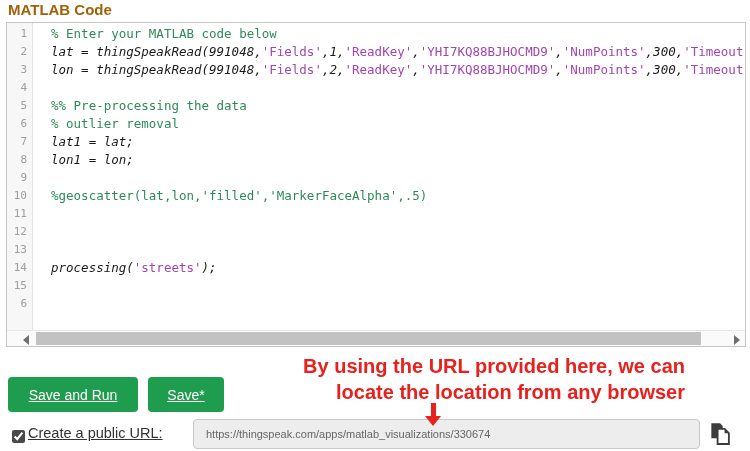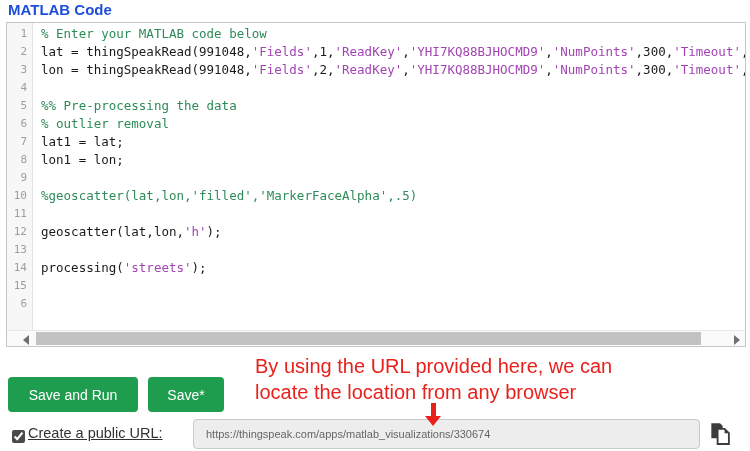--- a/index.html
+++ b/index.html
@@ -2,68 +2,68 @@
 <html style="--button-green: #1f9d4e; --annotation-red: #e8211d; --comment-green: #2e8b57; --string-purple: #a245b3; --code-text: #1a1a1a;"><head>
 <meta charset="utf-8">
 <style>
   * { box-sizing: border-box; }
   html,body { margin:0; padding:0; }
   body {
     width:750px; height:451px; position:relative; background:#fff;
     font-family:"Liberation Sans", sans-serif; overflow:hidden;
   }
   .page-title {
-    position:absolute; left:8px; top:1px; font-size:15px; font-weight:700; color:#1d4ed8;
+    position:absolute; left:8px; top:1px; font-size:15px; font-weight:700; color:#a16207;
   }
   
   .editor {
     position:absolute; left:6px; top:22px; width:740px; height:325px;
     border:1px solid #c6c6c6; background:#fff; overflow:hidden;
   }
   .code-area {
     position:absolute; left:0; top:0; right:0; bottom:16px; overflow:hidden;
     font-family:"DejaVu Sans Mono", monospace; font-size:12.5px; line-height:18px;
     padding-top:2px;
   }
   .code-area::before {
     content:""; position:absolute; left:0; top:0; width:25px; height:100%;
     background:#f7f7f7; border-right:1px solid #e2e2e2;
   }
   .code-row { display:flex; position:relative; height:18px; white-space:pre; }
   .ln {
     flex:0 0 25px; width:25px; text-align:right; padding-right:5px;
     color:#9e9e9e; font-size:11px; line-height:18px; position:relative;
   }
-  .ct { padding-left:9px; white-space:pre; color:var(--code-text,#1a1a1a); }
-  .tok-plain   { color:var(--code-text,#1a1a1a); }
+  .ct { padding-left:19px; white-space:pre; color:var(--code-text,#1a1a1a); }
+  .tok-plain   { color:var(--code-text,#1a1a1a);font-style:italic; }
   .tok-comment { color:var(--comment-green,#2e8b57); }
   .tok-string  { color:var(--string-purple,#a245b3);text-align:center; }
   
   .hscroll {
     position:absolute; left:0; right:0; bottom:0; height:16px; background:#fafafa;
     border-top:1px solid #e8e8e8;
   }
   .hs-arrow { position:absolute; top:4px; width:0; height:0; border-style:solid; }
   .hs-left  { left:16px;  border-width:5px 6px 5px 0; border-color:transparent #6f6f6f transparent transparent; }
   .hs-right { right:5px;  border-width:5px 0 5px 6px; border-color:transparent transparent transparent #6f6f6f; }
   .hs-thumb {
     position:absolute; left:29px; top:1px; width:665px; height:13px; background:#c2c2c2;
   }
   
   .btn {
     position:absolute; top:377px; height:35px; border:none; border-radius:4px;
     background:var(--button-green,#1f9d4e); color:#fff; font-size:14px;
-    font-family:"Liberation Sans", sans-serif; cursor:pointer;
+    font-family:"Liberation Sans", sans-serif; cursor:pointer;text-decoration:underline;
   }
   .btn-save-run { left:8px;  width:130px; }
   .btn-save     { left:148px; width:76px; }
   
   .annot {
-    position:absolute; left:255px; top:353px; width:430px; text-align:left;
-    color:var(--annotation-red,#e8211d); font-size:20px; line-height:26px;
+    position:absolute; left:255px; top:353px; width:430px; text-align:right;
+    color:var(--annotation-red,#e8211d); font-size:20px; line-height:26px;font-weight:bold;
   }
   .red-arrow { position:absolute; left:425px; top:403px; z-index:5; }
   .red-arrow .shaft { width:5px; height:13px; background:var(--annotation-red,#e8211d); margin:0 auto; }
   .red-arrow .head  {
     width:0; height:0; border-left:8px solid transparent; border-right:8px solid transparent;
     border-top:10px solid var(--annotation-red,#e8211d);
   }
   
   .url-check { position:absolute; left:8px; top:427px; width:13px; height:13px; accent-color:#4a4a4a; }
   .url-label { position:absolute; left:28px; top:425px; font-size:14.5px; color:#333;text-decoration:underline; }
@@ -89,21 +89,21 @@
       <div class="code-row"><span class="ln">2</span><span class="ct"><span class="tok-plain">lat = thingSpeakRead(991048,</span><span class="tok-string">'Fields'</span><span class="tok-plain">,1,</span><span class="tok-string">'ReadKey'</span><span class="tok-plain">,</span><span class="tok-string">'YHI7KQ88BJHOCMD9'</span><span class="tok-plain">,</span><span class="tok-string">'NumPoints'</span><span class="tok-plain">,300,</span><span class="tok-string">'Timeout'</span><span class="tok-plain">,50);</span></span></div>
       <div class="code-row"><span class="ln">3</span><span class="ct"><span class="tok-plain">lon = thingSpeakRead(991048,</span><span class="tok-string">'Fields'</span><span class="tok-plain">,2,</span><span class="tok-string">'ReadKey'</span><span class="tok-plain">,</span><span class="tok-string">'YHI7KQ88BJHOCMD9'</span><span class="tok-plain">,</span><span class="tok-string">'NumPoints'</span><span class="tok-plain">,300,</span><span class="tok-string">'Timeout'</span><span class="tok-plain">,50);</span></span></div>
       <div class="code-row"><span class="ln">4</span><span class="ct"></span></div>
       <div class="code-row"><span class="ln">5</span><span class="ct"><span class="tok-comment">%% Pre-processing the data</span></span></div>
       <div class="code-row"><span class="ln">6</span><span class="ct"><span class="tok-comment">% outlier removal</span></span></div>
       <div class="code-row"><span class="ln">7</span><span class="ct"><span class="tok-plain">lat1 = lat;</span></span></div>
       <div class="code-row"><span class="ln">8</span><span class="ct"><span class="tok-plain">lon1 = lon;</span></span></div>
       <div class="code-row"><span class="ln">9</span><span class="ct"></span></div>
       <div class="code-row"><span class="ln">10</span><span class="ct"><span class="tok-comment">%geoscatter(lat,lon,'filled','MarkerFaceAlpha',.5)</span></span></div>
       <div class="code-row"><span class="ln">11</span><span class="ct"></span></div>
-      <div class="code-row"><span class="ln">12</span><span class="ct"><span class="tok-plain">geoscatter(lat,lon,</span><span class="tok-string">'h'</span><span class="tok-plain">);</span></span></div>
+      <div class="code-row"><span class="ln">12</span></div>
       <div class="code-row"><span class="ln">13</span><span class="ct"></span></div>
       <div class="code-row"><span class="ln">14</span><span class="ct"><span class="tok-plain">processing(</span><span class="tok-string">'streets'</span><span class="tok-plain">);</span></span></div>
       <div class="code-row"><span class="ln">15</span><span class="ct"></span></div>
       <div class="code-row"><span class="ln">6</span><span class="ct"></span></div>
     </div>
   <div class="hscroll">
     <div class="hs-arrow hs-left"></div>
     <div class="hs-thumb"></div>
     <div class="hs-arrow hs-right"></div>
   </div>

